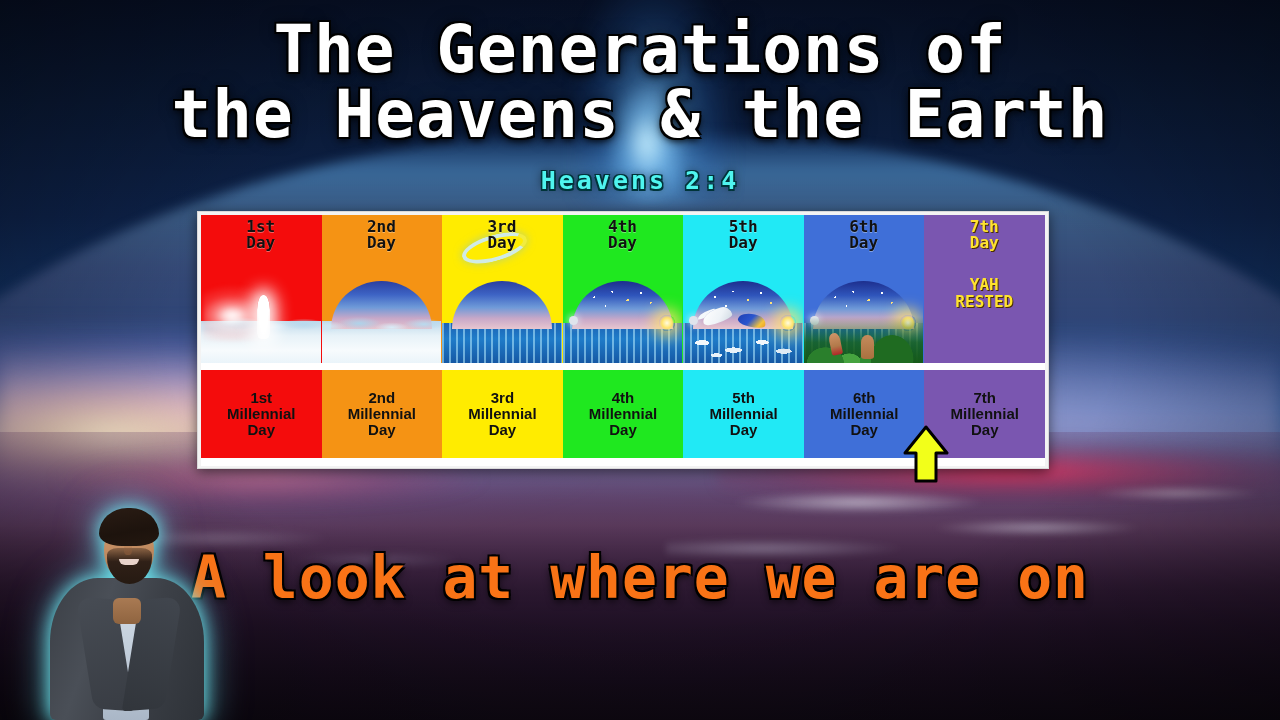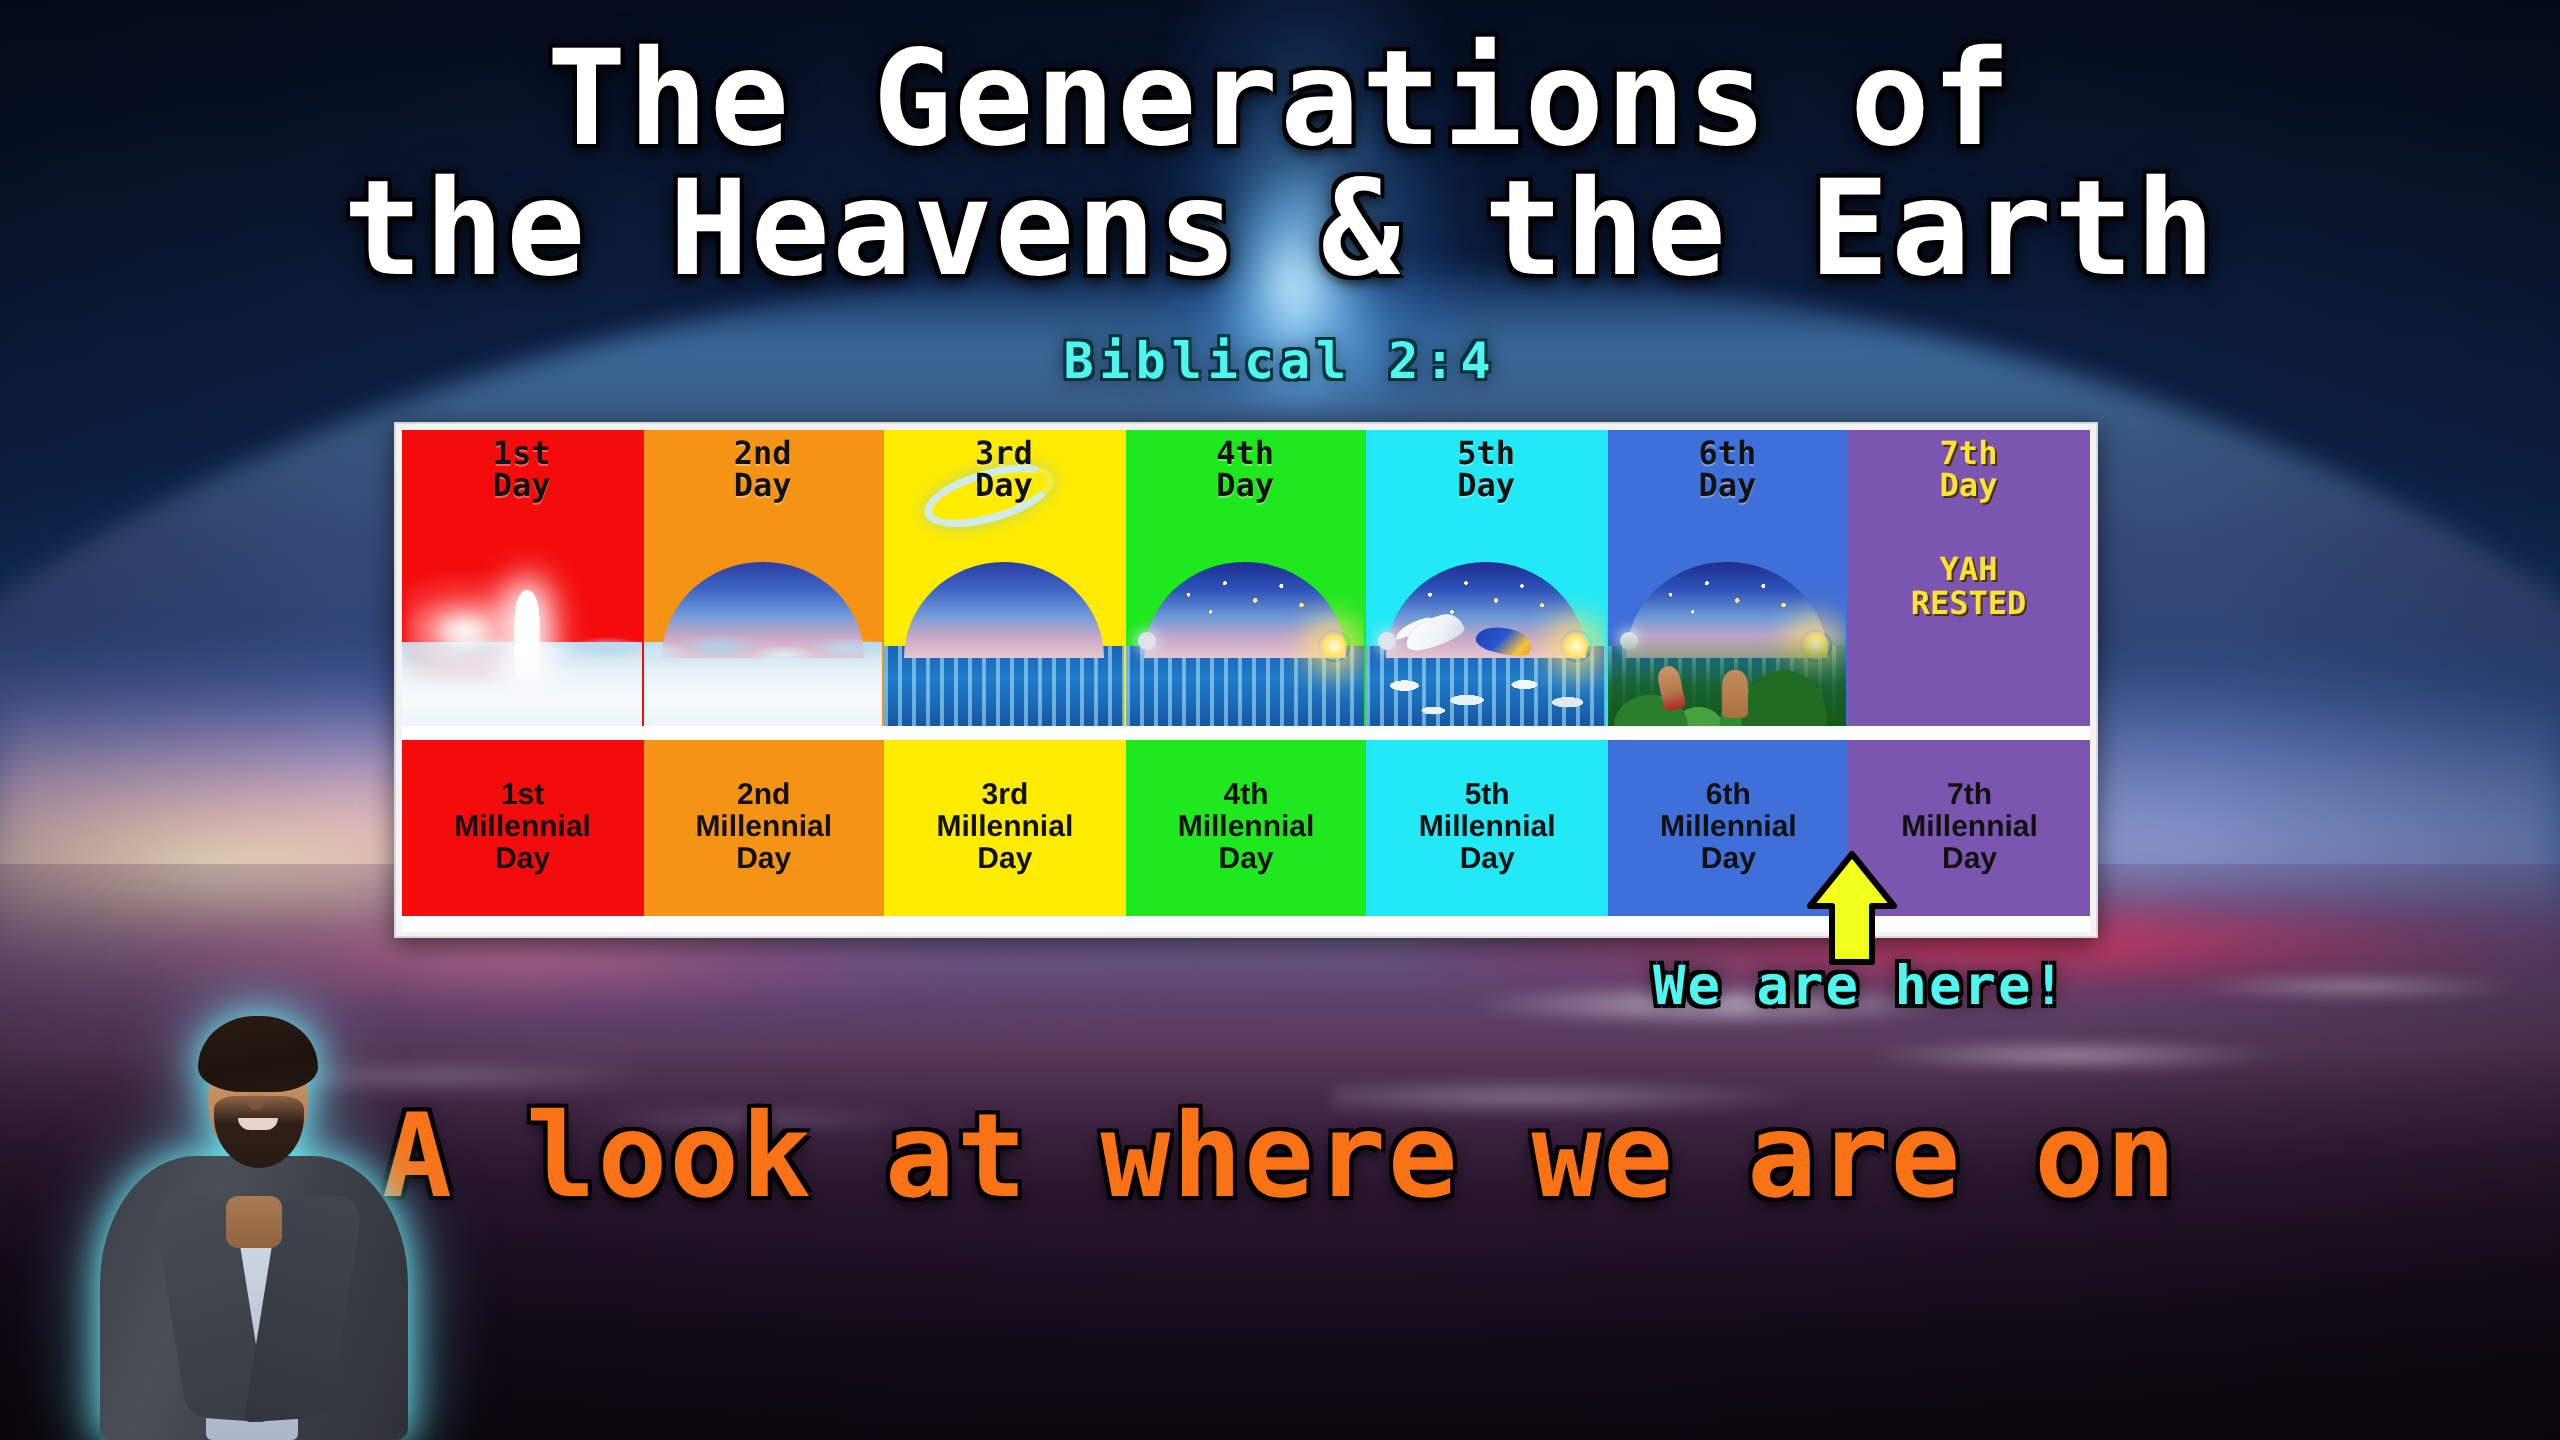--- a/index.html
+++ b/index.html
@@ -403,21 +403,21 @@
     <div class="wisps2"></div>
     <div class="beam"></div>
     <div class="beam2"></div>
     <div class="vignette"></div>
   </div>
 
   <div class="title">
     <span>The Generations of</span>
     <span class="l2">the Heavens &amp; the Earth</span>
   </div>
-  <div class="subtitle">Biblical 2:4</div>
+  <div class="subtitle">Heavens 2:4</div>
 
   <div class="chart">
 
     <div class="row-days">
 
       <div class="daycell d1" style="background: rgb(244, 12, 12);">
         <div class="dlabel">
           <span>1st</span><br><span>Day</span>
         </div>
         <div class="scene">
@@ -544,21 +544,20 @@
     </div>
 
     <div class="row-base"></div>
   </div>
 
   <div class="arrow">
     <svg width="46" height="58" viewBox="0 0 46 58">
       <polygon points="23,2 44,28 33,28 33,56 13,56 13,28 2,28" fill="#f2ff1a" stroke="#000000" stroke-width="3" stroke-linejoin="round"></polygon>
     </svg>
   </div>
-  <div class="caption" style="color: rgb(79, 245, 239);">We are here!</div>
 
   <div class="tagline">
     <span>A look at where we are on</span><br>
   </div>
 
   <div class="presenter">
     <div class="p-body"></div>
     <div class="p-shirt"></div>
     <div class="p-lapelL"></div>
     <div class="p-lapelR"></div>

